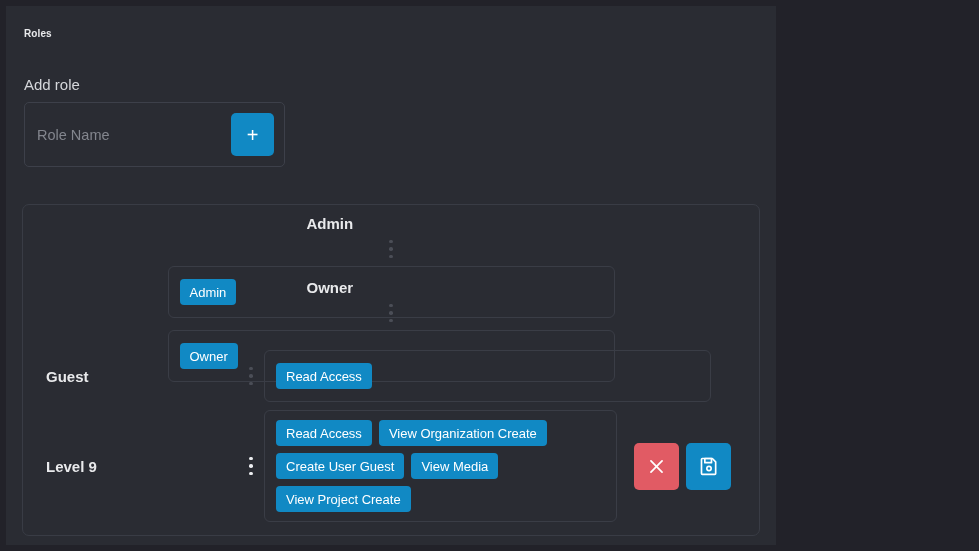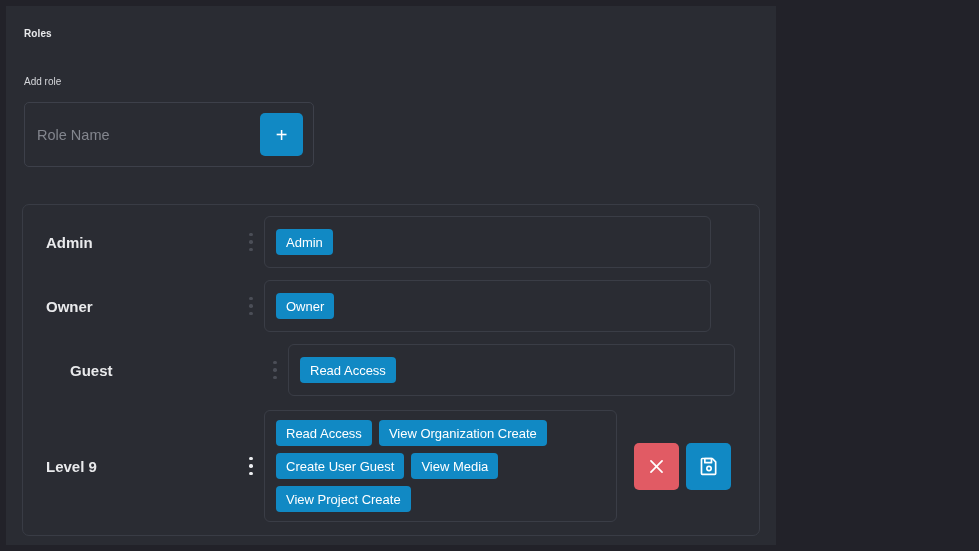--- a/index.html
+++ b/index.html
@@ -39,31 +39,31 @@
     font-size: 10px;
     font-weight: bold;
     color: #e9eaec;
     letter-spacing: .1px;
   }
 
   .add-role-label {
     position: absolute;
     left: 18px;
     top: 70px;
-    font-size: 10px;
+    font-size: 15px;
     font-weight: normal;
     color: #d5d7db;
   }
 
   
   .add-role-field {
     position: absolute;
     left: 18px;
     top: 96px;
-    width: 290px;
+    width: 261px;
     height: 65px;
     border: 1px solid #3d404a;
     border-radius: 5px;
     background: transparent;
     display: flex;
     align-items: center;
     padding: 0 10px 0 12px;
   }
 
   .role-name-input {
@@ -109,23 +109,23 @@
     background: transparent;
   }
 
   .role-row {
     position: absolute;
     left: 0;
     width: 100%;
     display: flex;
     align-items: center;
   }
-  .role-row.r0 { top: 10px;  height: 54px; }
-  .role-row.r1 { top: 74px;  height: 54px; }
-  .role-row.r2 { top: 138px; height: 54px; justify-content: center; }
+  .role-row.r0 { top: 10px;  height: 54px; flex-direction: column; }
+  .role-row.r1 { top: 74px;  height: 54px; flex-direction: column; }
+  .role-row.r2 { top: 144px; height: 54px; }
   .role-row.r3 { top: 202px; height: 118px; }
 
   .role-name {
     width: 215px;
     padding-left: 23px;
     font-size: 15px;
     font-weight: bold;
     color: #e9eaec;
     flex: 0 0 auto;
   }

